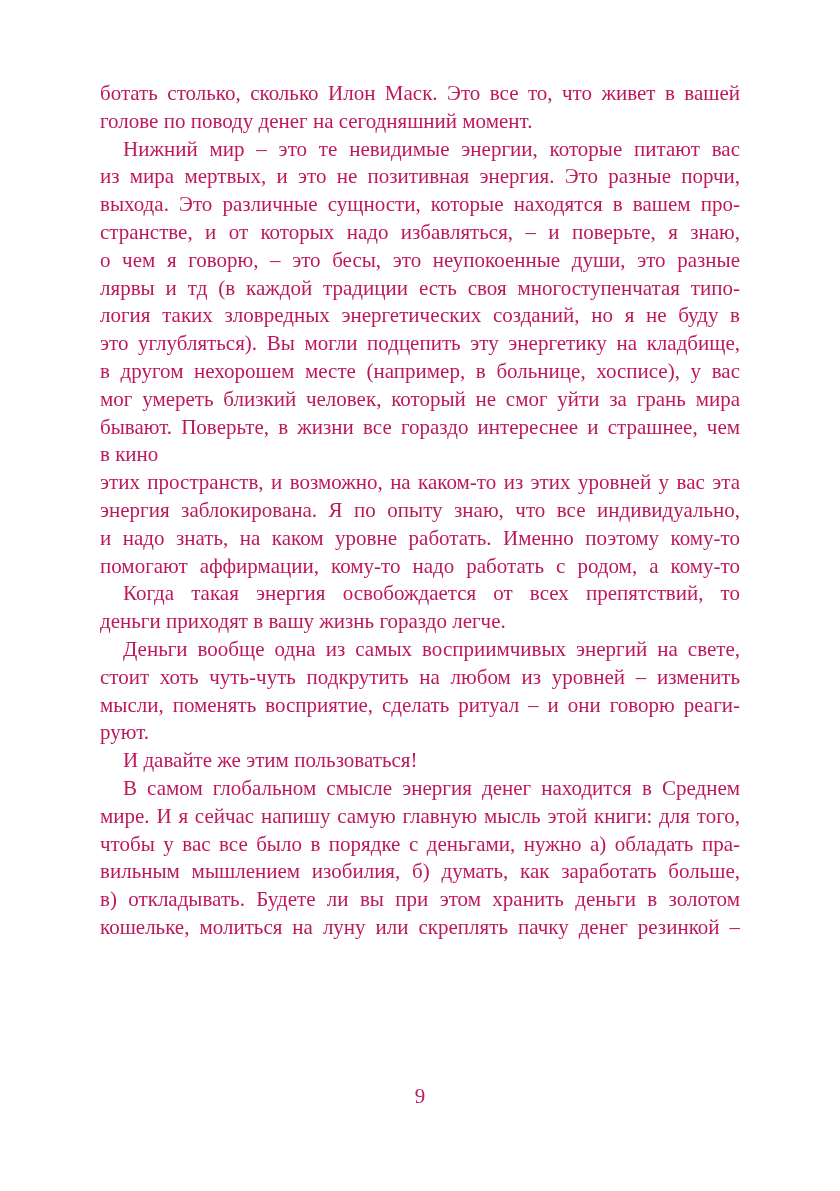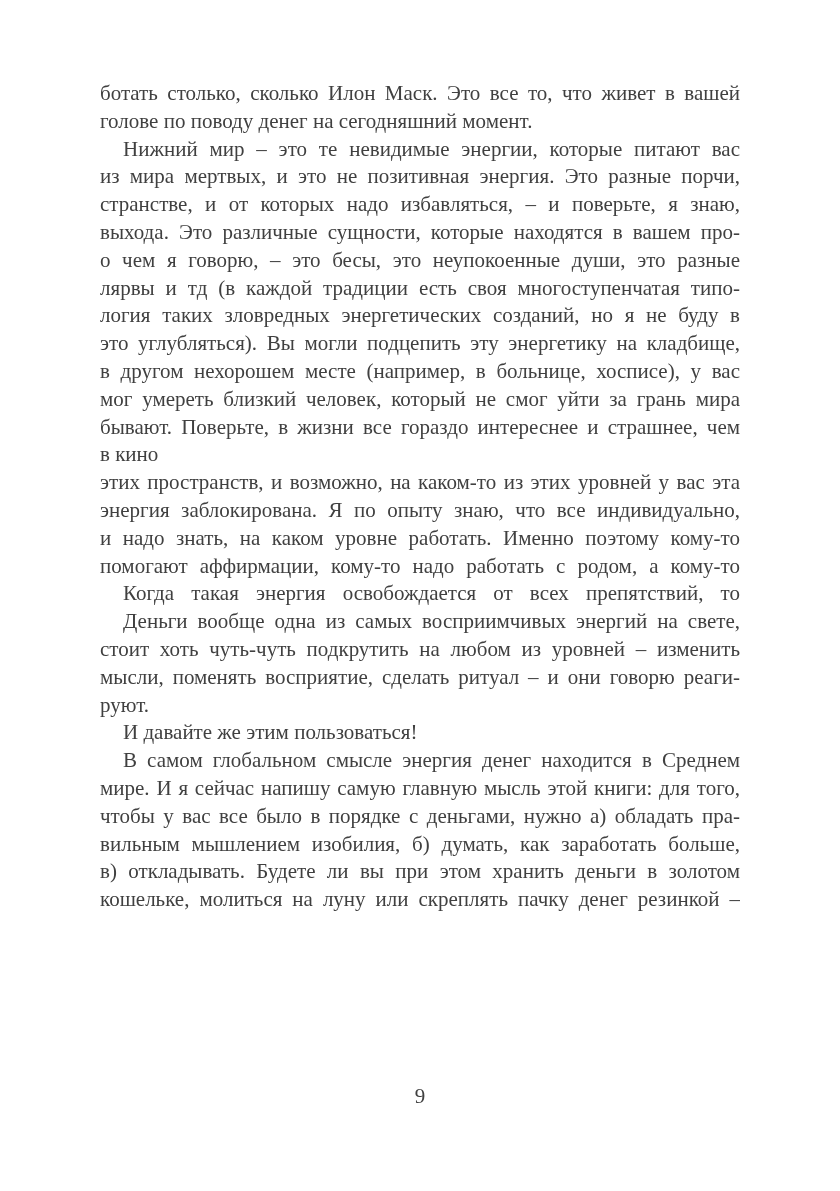--- a/index.html
+++ b/index.html
@@ -52,48 +52,49 @@
     left: 0;
     width: 840px;
     text-align: center;
     font-size: 21px;
     line-height: 27.8px;
   }
 </style>
 </head>
 <body>
 
-<div class="book-page" style="background: rgb(255, 255, 255); color: #404040;">
+<div class="book-page" style="background: rgb(255, 255, 255); color: #be185d;">
   <main class="text-block">
       <div class="para">
         <div class="line">ботать столько, сколько Илон Маск. Это все то, что живет в вашей</div>
         <div class="line flush-last">голове по поводу денег на сегодняшний момент.</div>
       </div>
       <div class="para">
         <div class="line indent">Нижний мир – это те невидимые энергии, которые питают вас</div>
         <div class="line">из мира мертвых, и это не позитивная энергия. Это разные порчи,</div>
+        <div class="line">выхода. Это различные сущности, которые находятся в вашем про-</div>
         <div class="line">странстве, и от которых надо избавляться, – и поверьте, я знаю,</div>
-        <div class="line">выхода. Это различные сущности, которые находятся в вашем про-</div>
         <div class="line">о чем я говорю, – это бесы, это неупокоенные души, это разные</div>
         <div class="line">лярвы и тд (в каждой традиции есть своя многоступенчатая типо-</div>
         <div class="line">логия таких зловредных энергетических созданий, но я не буду в</div>
         <div class="line">это углубляться). Вы могли подцепить эту энергетику на кладбище,</div>
         <div class="line">в другом нехорошем месте (например, в больнице, хосписе), у вас</div>
         <div class="line">мог умереть близкий человек, который не смог уйти за грань мира</div>
         <div class="line">бывают. Поверьте, в жизни все гораздо интереснее и страшнее, чем</div>
         <div class="line flush-last">в кино</div>
       </div>
       <div class="para">
         <div class="line">этих пространств, и возможно, на каком-то из этих уровней у вас эта</div>
         <div class="line">энергия заблокирована. Я по опыту знаю, что все индивидуально,</div>
         <div class="line">и надо знать, на каком уровне работать. Именно поэтому кому-то</div>
         <div class="line">помогают аффирмации, кому-то надо работать с родом, а кому-то</div>
       </div>
       <div class="para">
         <div class="line indent">Когда такая энергия освобождается от всех препятствий, то</div>
+        <div class="line flush-last">деньги приходят в вашу жизнь гораздо легче.</div>
       </div>
       <div class="para">
         <div class="line indent">Деньги вообще одна из самых восприимчивых энергий на свете,</div>
         <div class="line">стоит хоть чуть-чуть подкрутить на любом из уровней – изменить</div>
         <div class="line">мысли, поменять восприятие, сделать ритуал – и они говорю реаги-</div>
         <div class="line flush-last">руют.</div>
       </div>
       <div class="para">
         <div class="line indent flush-last">И давайте же этим пользоваться!</div>
       </div>

